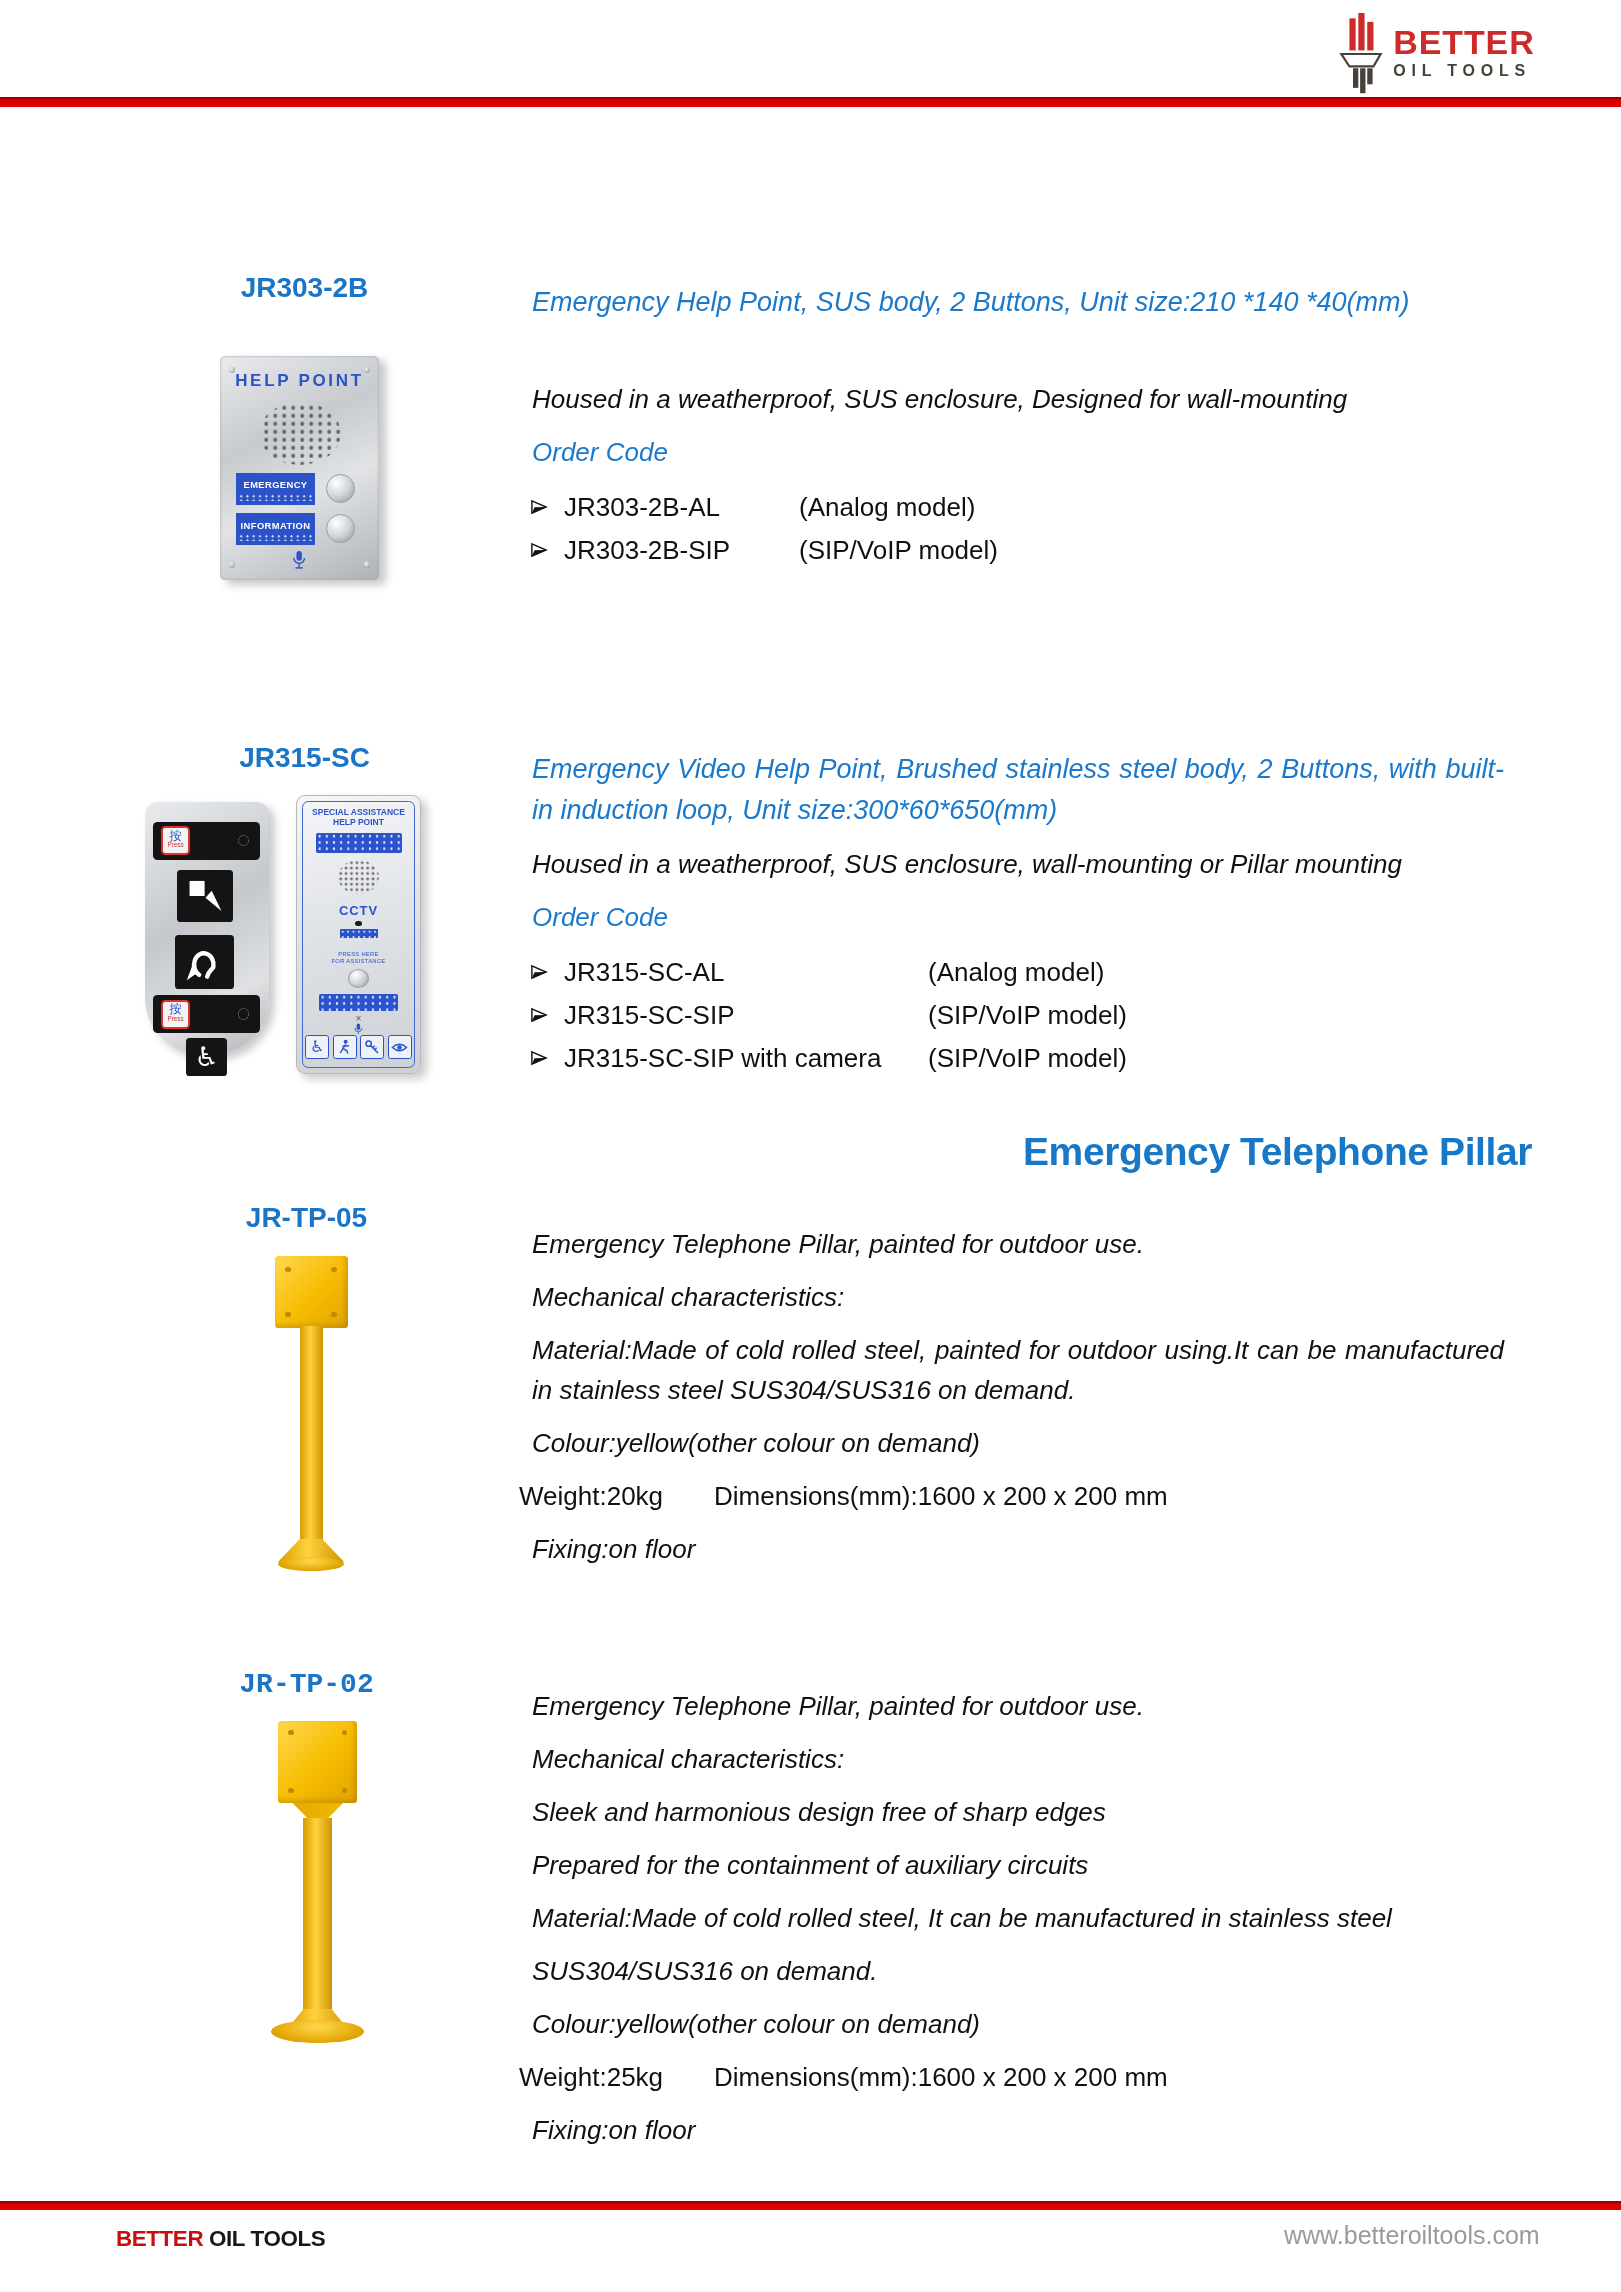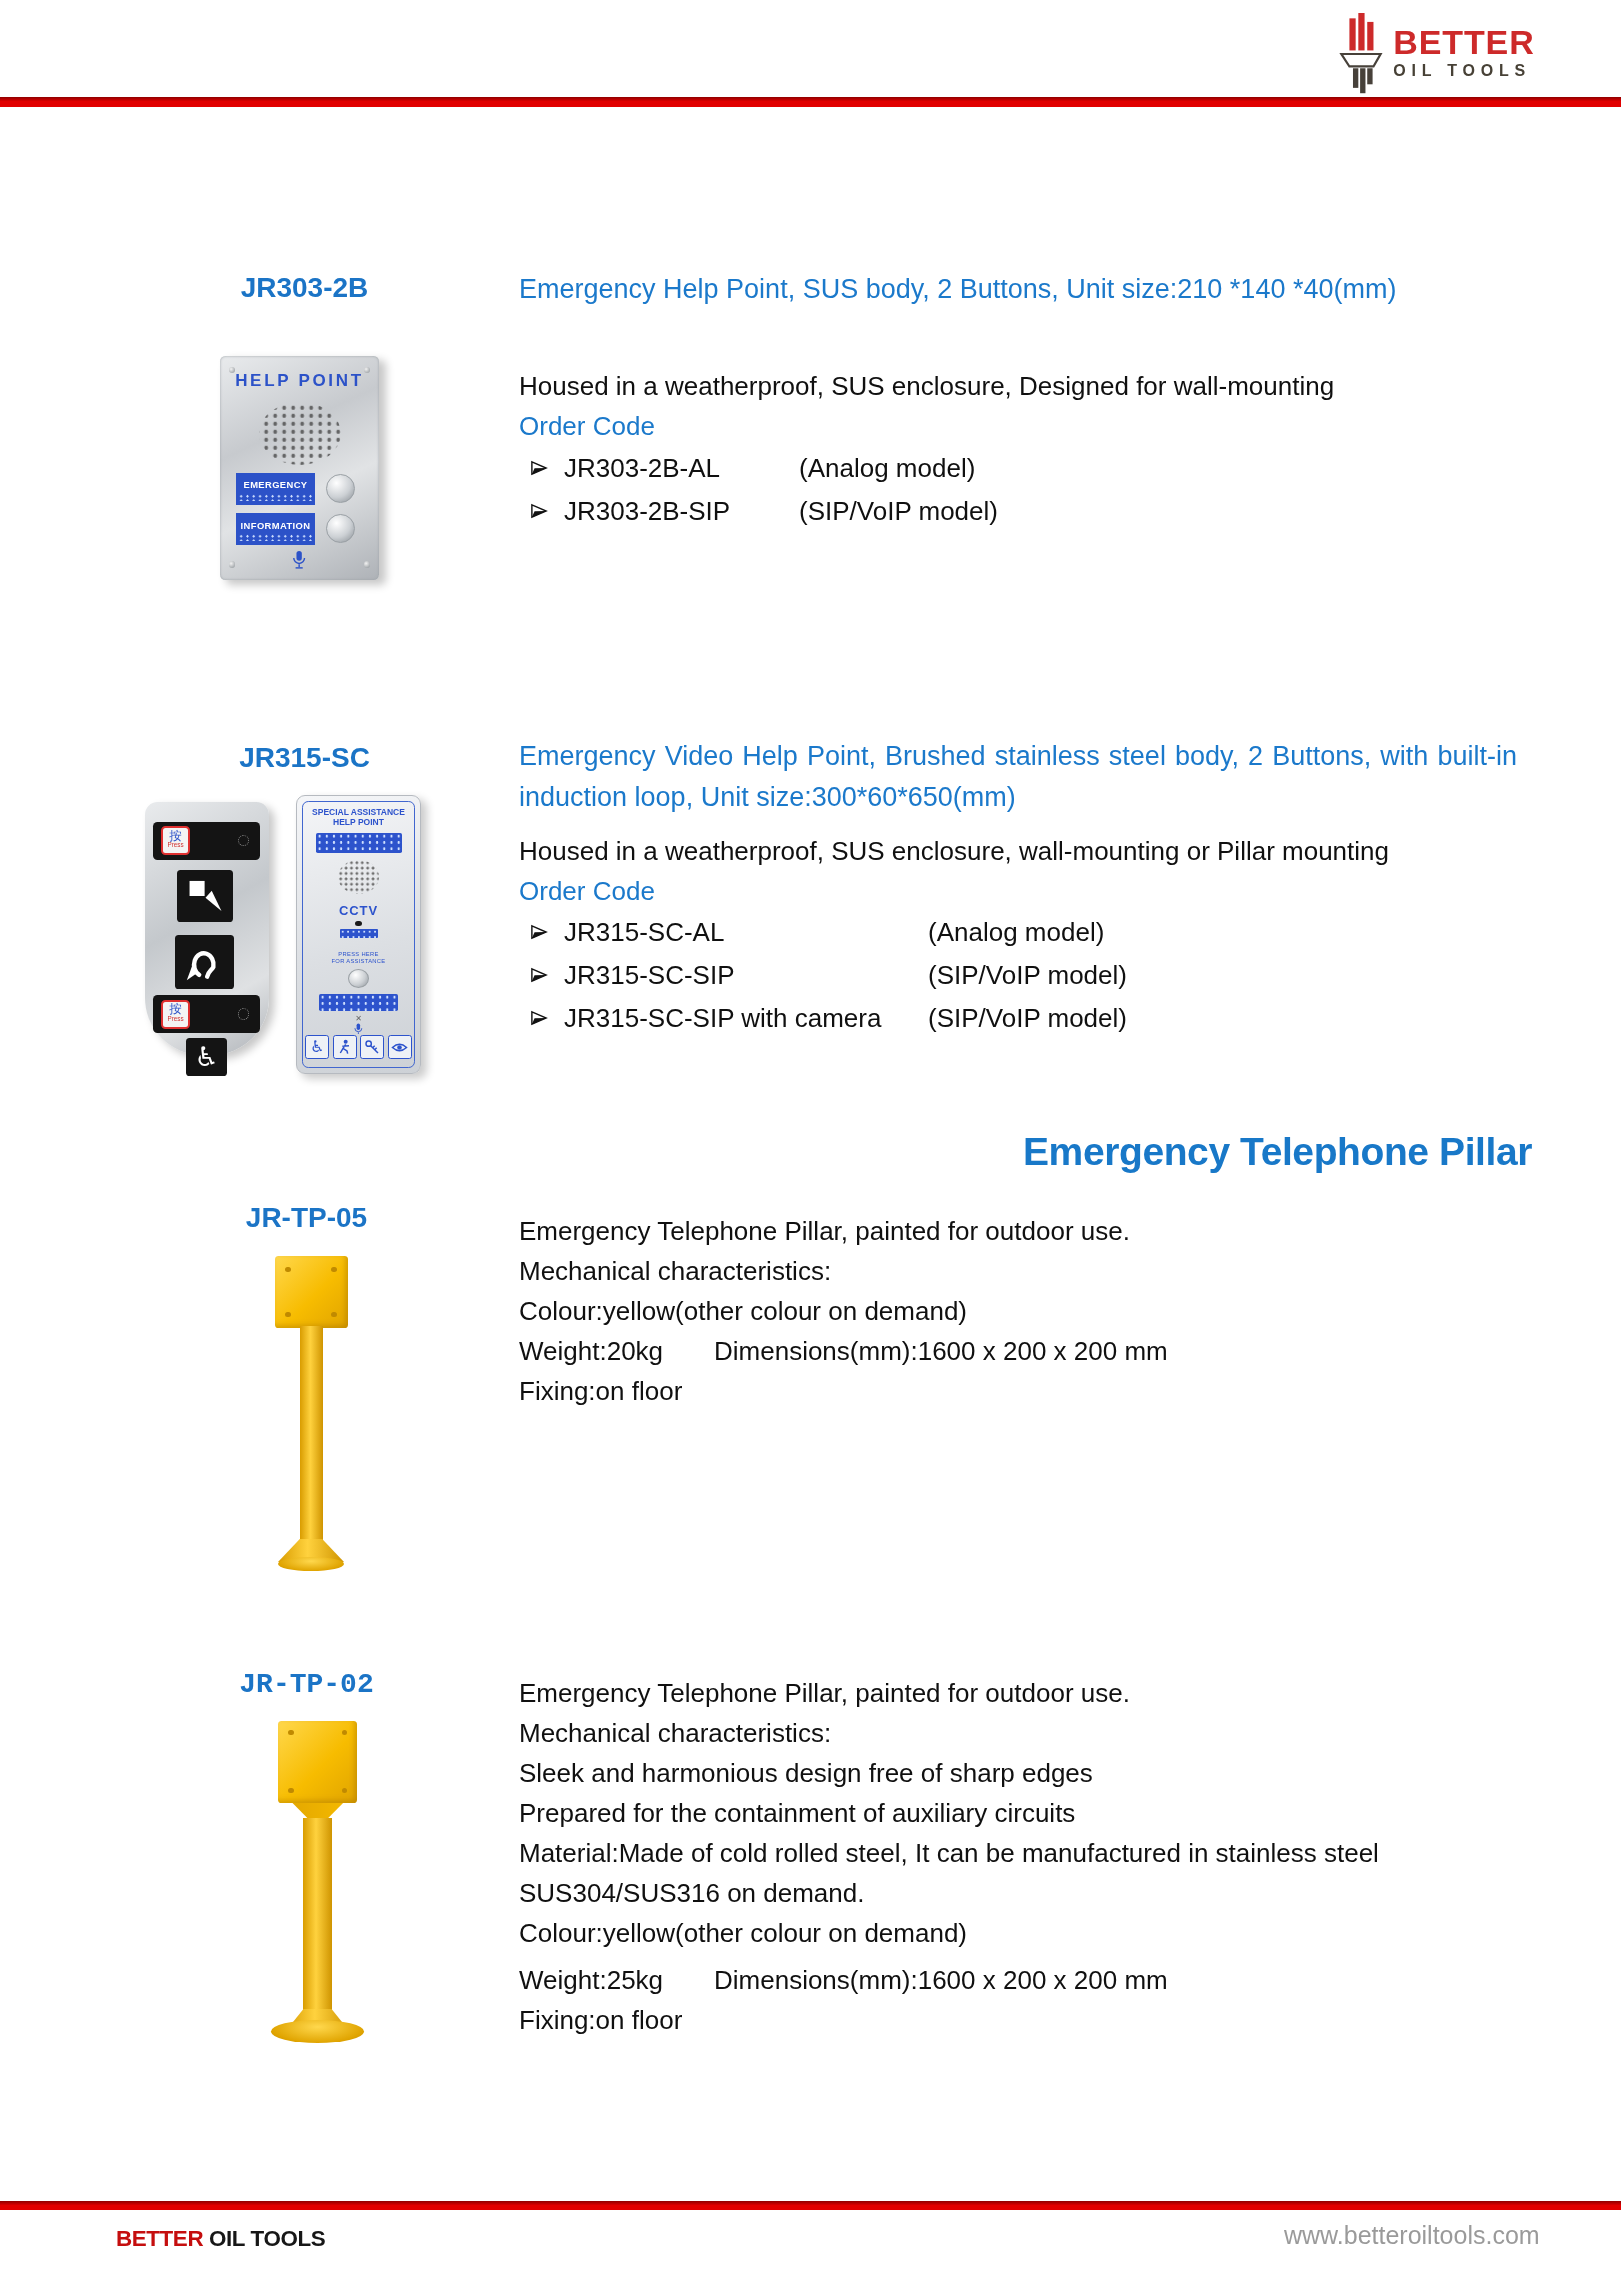--- a/index.html
+++ b/index.html
@@ -10,21 +10,21 @@
   .topline { position:absolute; left:0; top:97px; width:100%; height:9.9px;
              background:linear-gradient(to bottom,#8f0000 0%,#e10000 45%,#e10000 100%); }
   .logo { position:absolute; top:12.5px; left:1336px; display:flex; align-items:flex-start; gap:7.2px; }
   .logo-txt { display:flex; flex-direction:column; margin-top:12.5px; }
   .logo-brand { color:#cd2a2a; font-size:34px; font-weight:bold; letter-spacing:0.9px; line-height:34px; }
   .logo-sub { color:#474136; font-size:16px; font-weight:bold; letter-spacing:5.8px; line-height:23px; }
 
   
   .p-code { position:absolute; width:197px; text-align:center; font-weight:bold; font-size:28px; color:#1b74c6; }
   .tblock { position:absolute; left:519px; width:998px; font-size:26px; line-height:40px; color:#101010; }
-  .tblock p { margin:0; }
+  .tblock p { margin:13px;font-style:italic; }
   .ptitle { color:#1b79cb; font-size:27px; line-height:41px; }
   .just { text-align:justify; }
   .oc-label { color:#1b79cb; }
   .orow { display:flex; align-items:center; height:43px; }
   .orow .arr { width:45px; padding-left:10.7px; display:flex; align-items:center; }
   .ocode { width:235px; }
   .ocode-wide { width:364px; }
   .sect-head { position:absolute; left:1023px; top:1130px; font-size:39px; font-weight:bold; color:#1878c8; letter-spacing:-0.4px; }
   .wrow { display:flex; }
   .wcol { width:195px; }
@@ -326,20 +326,21 @@
         <span class="hole" style="right:10.7px; bottom:10.7px;"></span>
     </div>
     <div class="pl-pole" style="left:38px; top:70px; width:23px; height:217px;"></div>
     <div class="pl-cone" style="left:16px; top:283px; width:66px; height:23px; clip-path:polygon(33% 0,67% 0,100% 100%,0 100%);"></div>
     <div class="pl-foot" style="left:16px; top:301px; width:66px; height:14.3px;"></div>
   </div>
 
   <div class="tblock" style="top:1211px;">
     <p>Emergency Telephone Pillar, painted for outdoor use.</p>
     <p>Mechanical characteristics:</p>
+    <p class="just">Material:Made of cold rolled steel, painted for outdoor using.It can be manufactured in stainless steel SUS304/SUS316 on demand.</p>
     <p>Colour:yellow(other colour on demand)</p>
     <div class="wrow">
       <span class="wcol">Weight:20kg</span>
       <span>Dimensions(mm):1600 x 200 x 200 mm</span>
     </div>
     <p>Fixing:on floor</p>
   </div>
 
   <div class="p-code" style="left:208px; top:1669px;font-family:Liberation Mono, monospace;">JR-TP-02</div>
 

